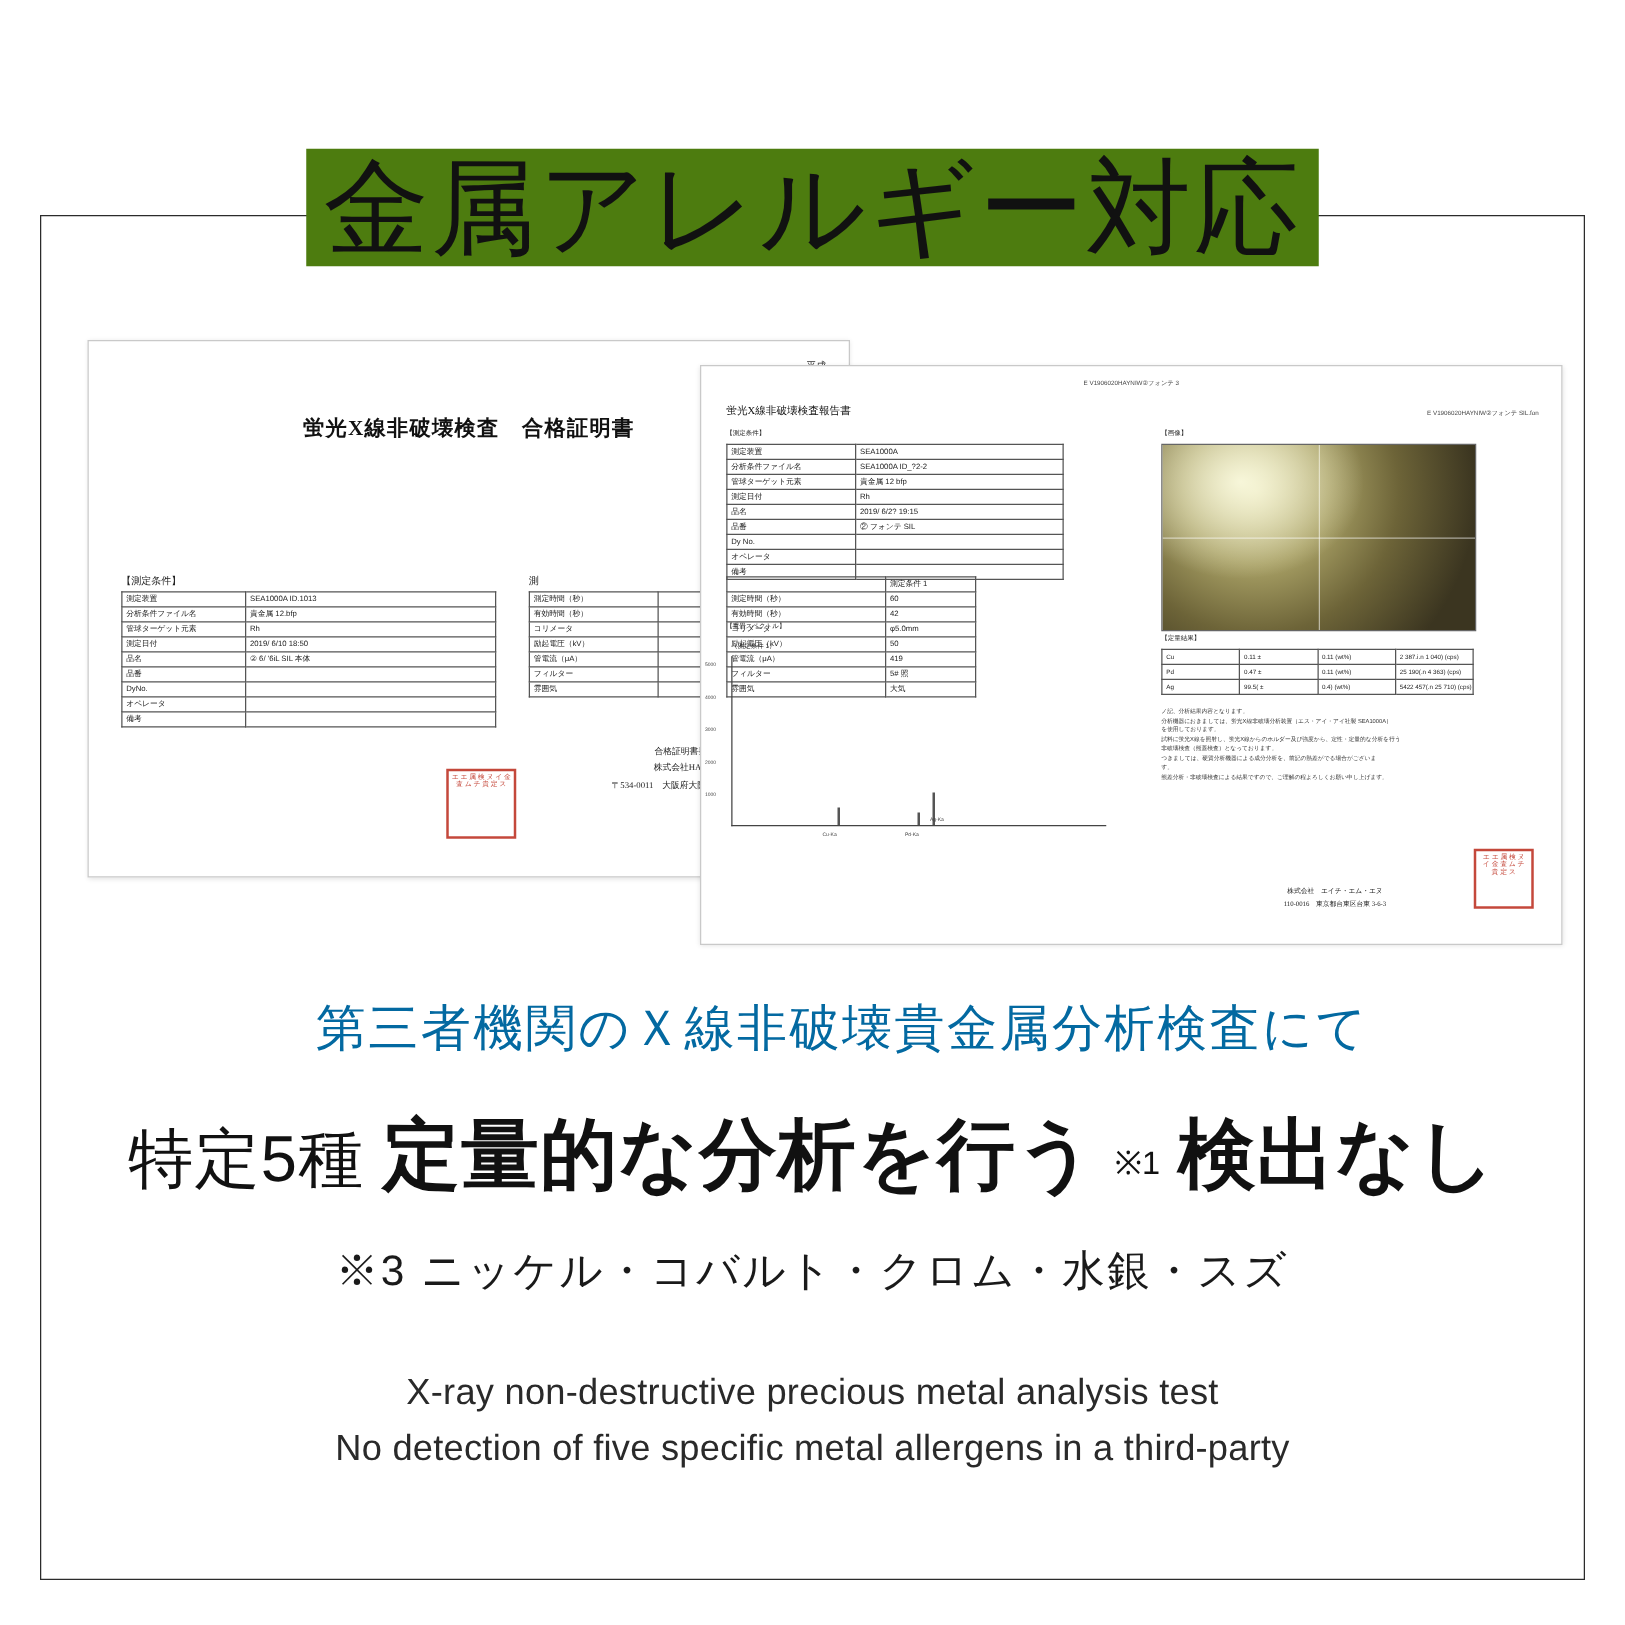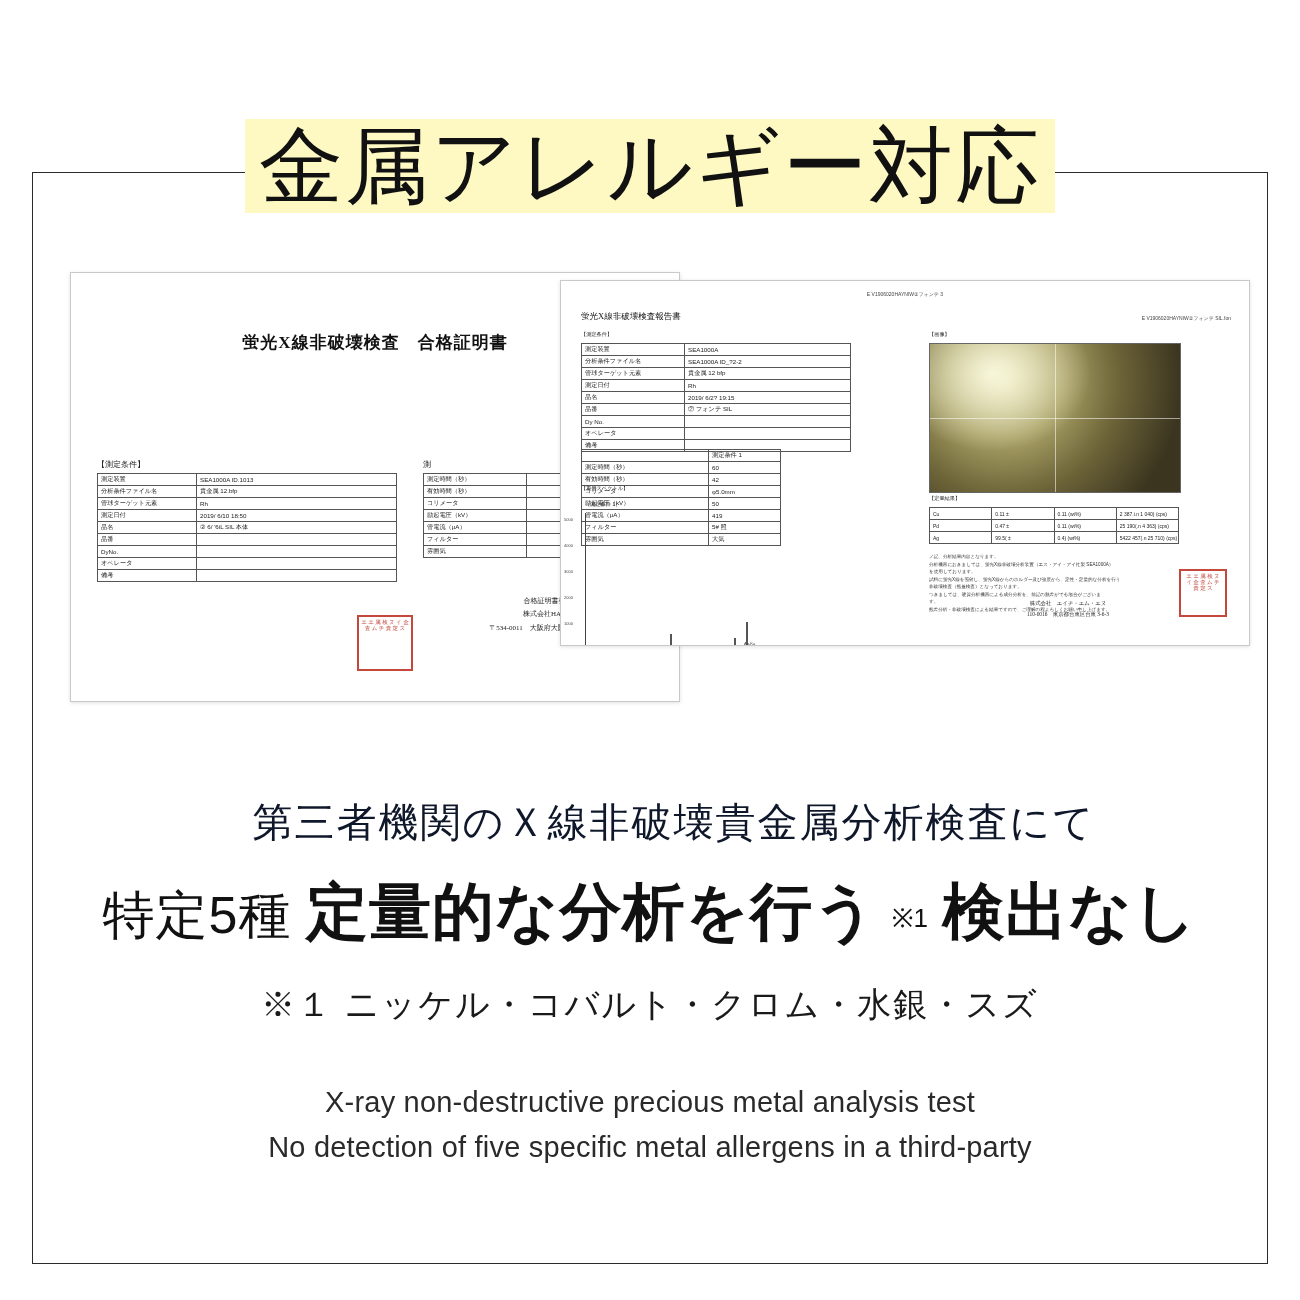--- a/index.html
+++ b/index.html
@@ -40,21 +40,21 @@
     text-align: center;
     font-size: 84px;
     font-weight: 400;
     letter-spacing: 2px;
     color: #111;
     line-height: 1.1;
     z-index: 3;
     pointer-events: none;
   }
   .header-jp span {
-    background: #fef9c3;
+    background: #4d7c0f;
     padding: 0 14px;
   }
 
   
   .frame {
     position: absolute;
     left: 32px;
     top: 172px;
     width: 1236px;
     height: 1092px;
@@ -81,23 +81,23 @@
   }
   .cert-a {
     left: 10px;
     top: 20px;
     width: 610px;
     height: 430px;
     z-index: 1;
   }
   .cert-b {
     left: 500px;
-    top: 28px;
+    top: 40px;
     width: 690px;
-    height: 366px;
+    height: 464px;
     z-index: 2;
   }
 
   
   .a-topright {
     position: absolute;
     right: 18px;
     top: 14px;
     font-size: 8px;
     color: #333;
@@ -332,22 +332,22 @@
   .lower {
     position: absolute;
     left: 0;
     top: 795px;
     width: 1300px;
     text-align: center;
   }
   .line-1 {
     font-size: 40px;
     letter-spacing: 2px;
-    color: #0f172a;
-    margin-bottom: 20px;
+    color: #0369a1;
+    margin-bottom: 32px;
     padding-left: 48px;
   }
   .line-2 {
     font-size: 52px;
     color: #111;
     white-space: nowrap;
     margin-bottom: 28px;
   }
   .line-2 .sm { font-size: 52px; letter-spacing: 1px; }
   .line-2 .bg { font-size: 62px; font-weight: 700; letter-spacing: 1px; }
@@ -620,20 +620,20 @@
   </div>
 
   <div class="lower">
     <div class="line-1">第三者機関のＸ線非破壊貴金属分析検査にて</div>
     <div class="line-2">
       <span class="sm">特定5種</span>
       <span class="bg">定量的な分析を行う</span>
       <span class="note">※1</span>
       <span class="bg">検出なし</span>
     </div>
-    <div class="line-3">※１ ニッケル・コバルト・クロム・水銀・スズ</div>
+    <div class="line-3">※3 ニッケル・コバルト・クロム・水銀・スズ</div>
     <div class="line-en">
       <div>X-ray non-destructive precious metal analysis test</div>
       <div>No detection of five specific metal allergens in a third-party</div>
     </div>
   </div>
 
 </div>
 
 </body></html>

